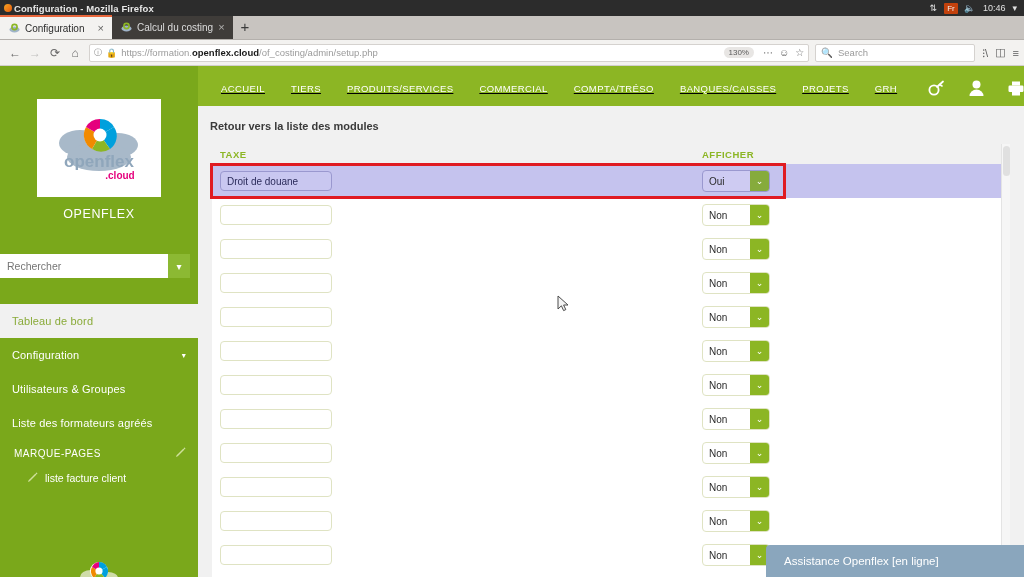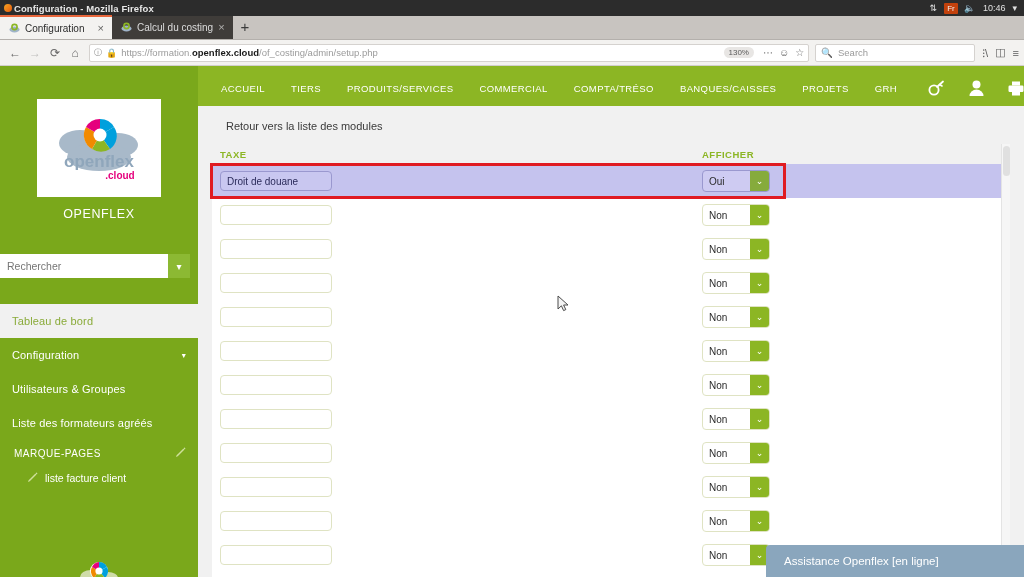--- a/index.html
+++ b/index.html
@@ -166,38 +166,39 @@
 
   
   .content {
     flex: 1 1 auto; background: #f1f1f1;
     position: relative; overflow: hidden;
     display: flex; flex-direction: column;
   }
   .topnav {
     height: 40px; background: #8cb624;
     display: flex; align-items: center;
-    padding: 4px 12px 0 10px; flex: 0 0 40px;
+    padding: 4px 12px 0 10px; flex: 0 0 40px; text-decoration: underline;
   }
   .topnav a {
     color: #ffffff; font-size: 9.5px; letter-spacing: .4px;
     padding: 0 13px; white-space: nowrap;
   }
   .burger {
     width: 18px; height: 12px; margin-left: 18px;
     display: flex; flex-direction: column; justify-content: space-between;
   }
   .burger span { display: block; height: 2px; background: #fff; border-radius: 1px; }
   .topnav-right { margin-left: auto; display: flex; align-items: center; gap: 24px; padding-right: 10px; }
   .topnav-right .ico { color: #fff; display: flex; align-items: center; }
 
   .content-body { flex: 1 1 auto; overflow: hidden; position: relative; padding: 0 0 0 0; }
   .retour {
     font-size: 11px; color: #3a3a3a;
-    padding: 14px 0 0 28px;
+    padding: 14px 0 0 12px;
+    font-weight: bold;
   }
   .panel {
     margin: 12px 14px 0 14px;
     background: #ffffff;
     position: relative;
     height: 438px;
   }
   .thead {
     display: flex; height: 20px; align-items: center;
     background: #f1f1f1;

